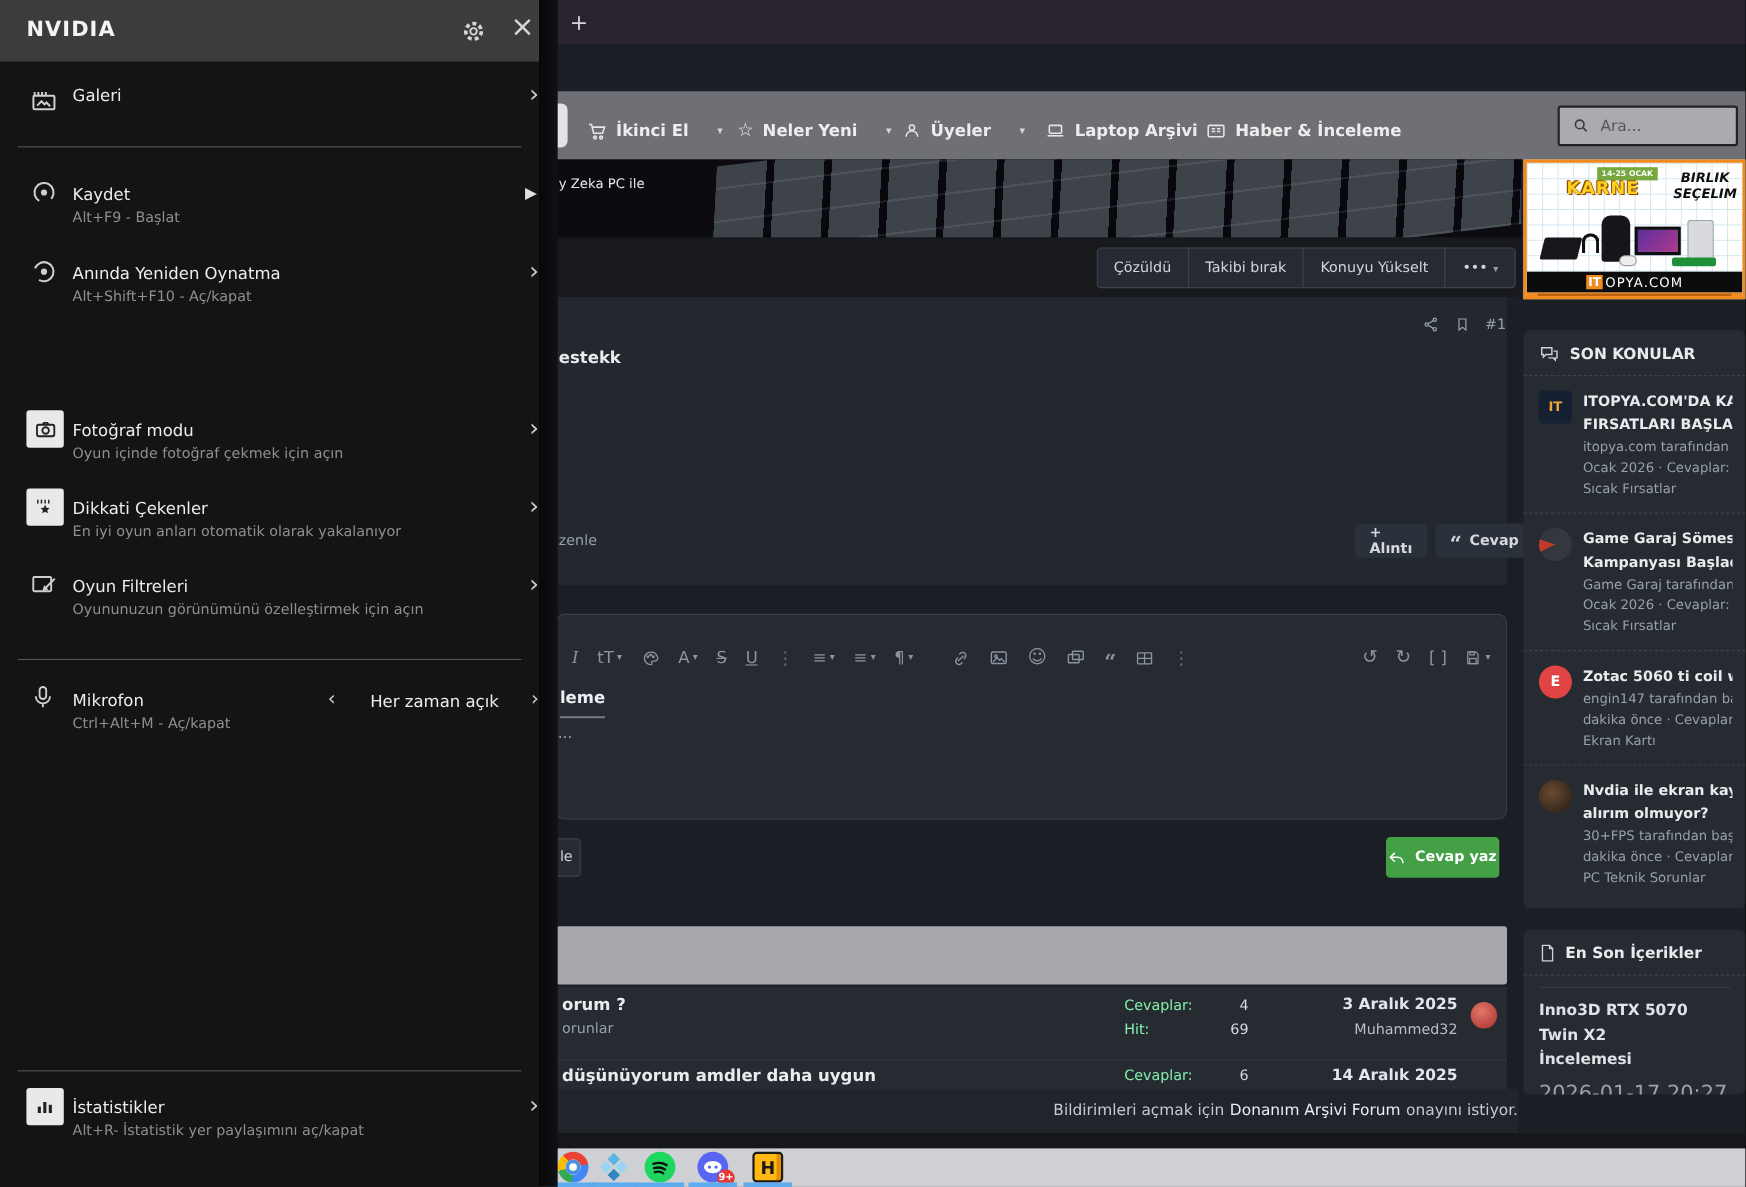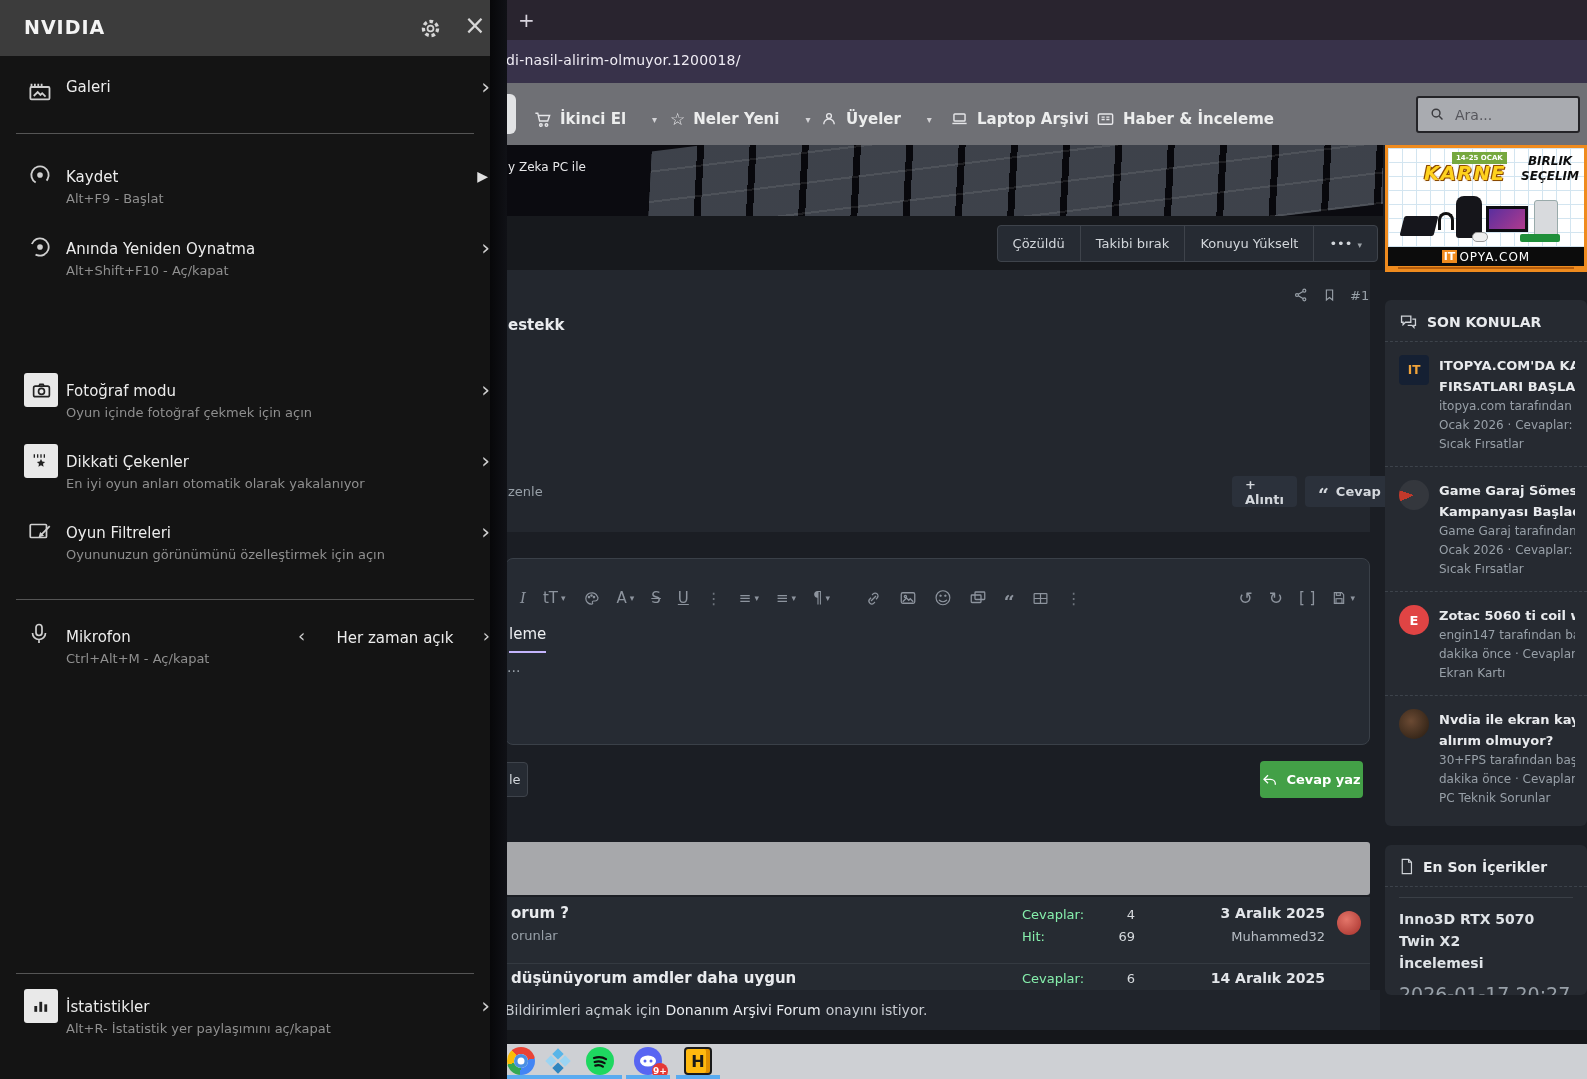--- a/index.html
+++ b/index.html
@@ -48,46 +48,46 @@
 
   .editor{position:absolute;left:15px;top:558px;width:865px;height:187px;background:#262b33;border:1px solid #3a4048;border-radius:8px}
   .toolbar{position:absolute;left:14px;right:14px;top:24px;height:30px;display:flex;align-items:center;gap:17px;color:#8d949e;font-size:15px}
   .tb{display:flex;align-items:center;gap:3px}
   .tb .caret{font-size:9px}
   .tb.it{font-style:italic;font-family:"DejaVu Serif",serif}
   .tb.strike{text-decoration:line-through}
   .tb.und{text-decoration:underline}
   .tb.dots{font-size:16px;color:#6d737c}
   .tbright{margin-left:auto;display:flex;align-items:center;gap:16px}
-  .edtab{position:absolute;left:3px;top:66px;font-size:15px;font-weight:normal;color:#eceef1;padding-bottom:8px;border-bottom:2px solid #c4b5fd}
+  .edtab{position:absolute;left:3px;top:66px;font-size:15px;font-weight:bold;color:#eceef1;padding-bottom:8px;border-bottom:2px solid #737373}
   .edmore{position:absolute;left:1px;top:100px;font-size:14px;color:#98a0a8}
 
   .prevbtn{position:absolute;left:7px;top:762px;width:31px;height:35px;background:#262b33;border:1px solid #3e434b;border-radius:0 4px 4px 0;font-size:13px;color:#d2d6db;line-height:33px;padding-left:11px}
   .submit{position:absolute;left:770px;top:761px;width:103px;height:37px;background:#43a047;border-radius:4px;display:flex;align-items:center;justify-content:center;gap:8px;color:#fff;font-size:13px;font-weight:bold}
 
   .graybar{position:absolute;left:15px;top:842px;width:865px;height:53px;background:#a7a8ab;border-radius:3px}
 
   .rows{position:absolute;left:15px;top:897px;width:865px;height:93px;background:#262b32;overflow:hidden}
   .rowdiv{position:absolute;left:0;right:0;top:66px;border-top:1px solid #343a41}
   .rtitle{position:absolute;left:6px;font-size:15px;font-weight:bold;color:#e9ebee;white-space:nowrap}
   .rsub{position:absolute;left:6px;font-size:13px;color:#98a0a8}
   .rlab{position:absolute;left:517px;font-size:13px;color:#86efac}
   .rval{position:absolute;left:570px;width:60px;text-align:right;font-size:13px;color:#d6dade}
   .rdate{position:absolute;left:690px;width:130px;text-align:right;font-size:14px;font-weight:bold;color:#e2e5e9;white-space:nowrap}
   .ruser{position:absolute;left:690px;width:130px;text-align:right;font-size:13px;color:#b9bfc6}
   .rav{position:absolute;left:832px;top:14px;width:24px;height:24px;border-radius:50%;background:radial-gradient(circle at 40% 35%,#e4766a,#a52f2a)}
 
-  .notif{position:absolute;left:15px;top:990px;width:875px;height:40px;background:#20242b;display:flex;align-items:center;justify-content:flex-start;font-size:14px;color:#c6cad0}
+  .notif{position:absolute;left:15px;top:990px;width:875px;height:40px;background:#20242b;display:flex;align-items:center;justify-content:flex-end;font-size:14px;color:#c6cad0}
   .notif .nlink{color:#eaedf1;margin:0 5px}
 
   
   .ad{position:absolute;left:895px;top:145px;width:202px;height:127px;background:#fff;border:3px solid #ef8b1e;overflow:hidden;
       background-image:linear-gradient(#d3e5f0 1px,transparent 1px),linear-gradient(90deg,#d3e5f0 1px,transparent 1px);background-size:14px 14px}
   .adtag{position:absolute;left:64px;top:4px;background:#76a83e;color:#fff;font-size:7px;font-weight:bold;padding:2px 4px}
-  .adtitle{position:absolute;left:36px;top:13px;font-size:20px;font-weight:bold;font-style:italic;color:#ffd21e;text-shadow:1px 1px 0 #8a4a00,-1px -1px 0 #8a4a00,0 0 2px #b45309;letter-spacing:1px}
+  .adtitle{position:absolute;left:36px;top:13px;font-size:16px;font-weight:bold;color:#ffd21e;text-shadow:1px 1px 0 #8a4a00,-1px -1px 0 #8a4a00,0 0 2px #b45309;letter-spacing:1px}
   .adright{position:absolute;right:5px;top:6px;text-align:center;font-size:12px;font-weight:bold;font-style:italic;color:#0e0e0e;line-height:15px}
   .prod{position:absolute}
   .adband{position:absolute;left:0;right:0;top:99px;height:19px;background:#0c0c0c;display:flex;align-items:center;justify-content:center;gap:2px}
   .adband .bp{background:#f08b1e;color:#fff;font-size:11px;font-weight:bold;padding:0 2px;line-height:13px}
   .adband .bn{color:#fff;font-size:12px;font-weight:normal;letter-spacing:1px}
   .adfoot{position:absolute;left:0;right:0;top:118px;height:9px;background:#ef8b1e}
   .adfoot i{display:block;height:2px;background:#8a3c00;opacity:.55;margin:1px 10px 0}
 
   .card{position:absolute;left:895px;width:202px;background:#262a31;border-radius:6px;overflow:hidden}
   .cardhead{display:flex;align-items:center;gap:9px;padding:13px 14px 11px;font-size:14px;font-weight:bold;color:#e8eaed;border-bottom:1px dashed #3d434b}
@@ -140,23 +140,20 @@
 <body>
 
 <div class="screen">
 
   <div class="page">
 
     <div class="tabbar">
       <span class="newtab">+</span>
     </div>
 
-    <div class="urlbar">
-      <span class="urltext">di-nasil-alirim-olmuyor.1200018/</span>
-    </div>
 
     <div class="navbar">
       <div class="navtab-partial"></div>
 
       <div class="navitem" style="left:43px">
         <span class="navicon">
           <svg width="19" height="19" viewBox="0 0 24 24" fill="none" stroke="currentColor" stroke-width="1.8">
               <path d="M3 4h3l2.4 10h10.2l2.4-7H7"></path>
               <circle cx="10" cy="19" r="1.6"></circle>
               <circle cx="17" cy="19" r="1.6"></circle>

